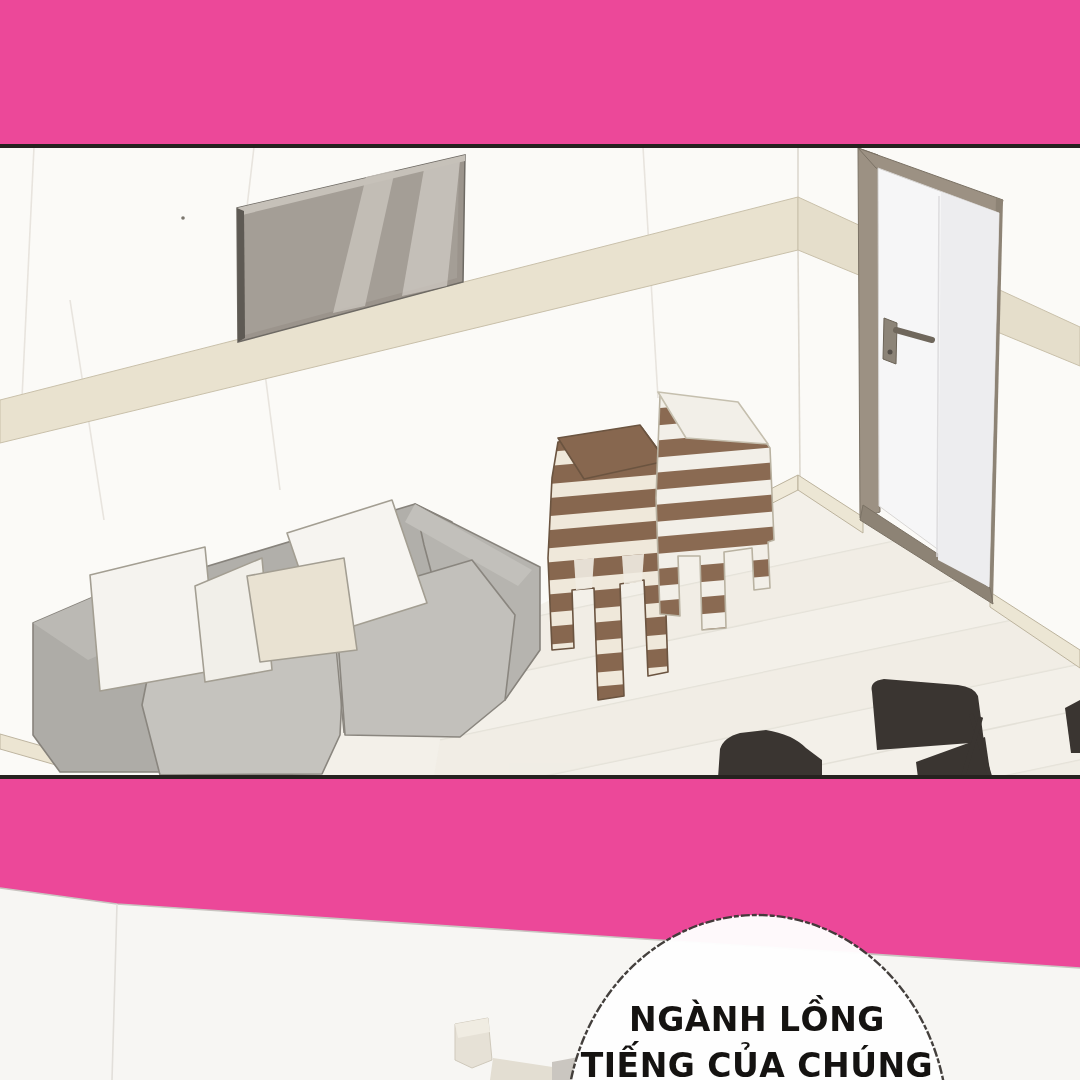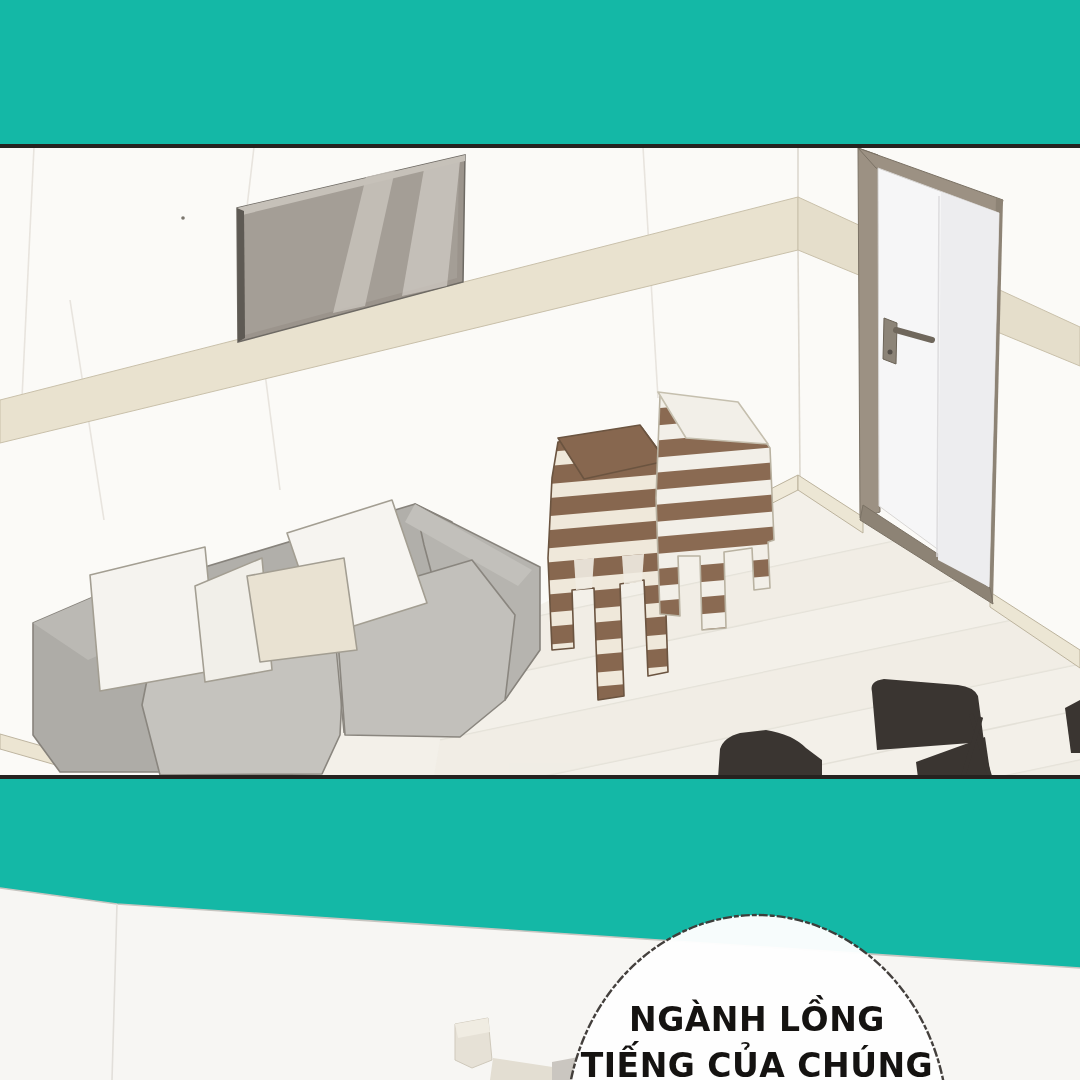--- a/index.html
+++ b/index.html
@@ -1,16 +1,16 @@
 <!DOCTYPE html>
 <html><head>
 <meta charset="utf-8">
 <style>
   html,body{margin:0;padding:0;background:#ffffff;}
-  #stage{position:relative;width:1080px;height:1080px;overflow:hidden;background:#14b8a6;
+  #stage{position:relative;width:1080px;height:1080px;overflow:hidden;background:#ec4899;
          font-family:"DejaVu Sans", sans-serif;}
   svg{position:absolute;left:0;top:0;}
   .bubble-text{font-family:"DejaVu Sans", sans-serif;font-weight:700;fill:#151311;
                letter-spacing:0.5px;}
 </style>
 </head>
 <body>
 
 <div id="stage">
 <svg width="1080" height="1080" viewBox="0 0 1080 1080">

